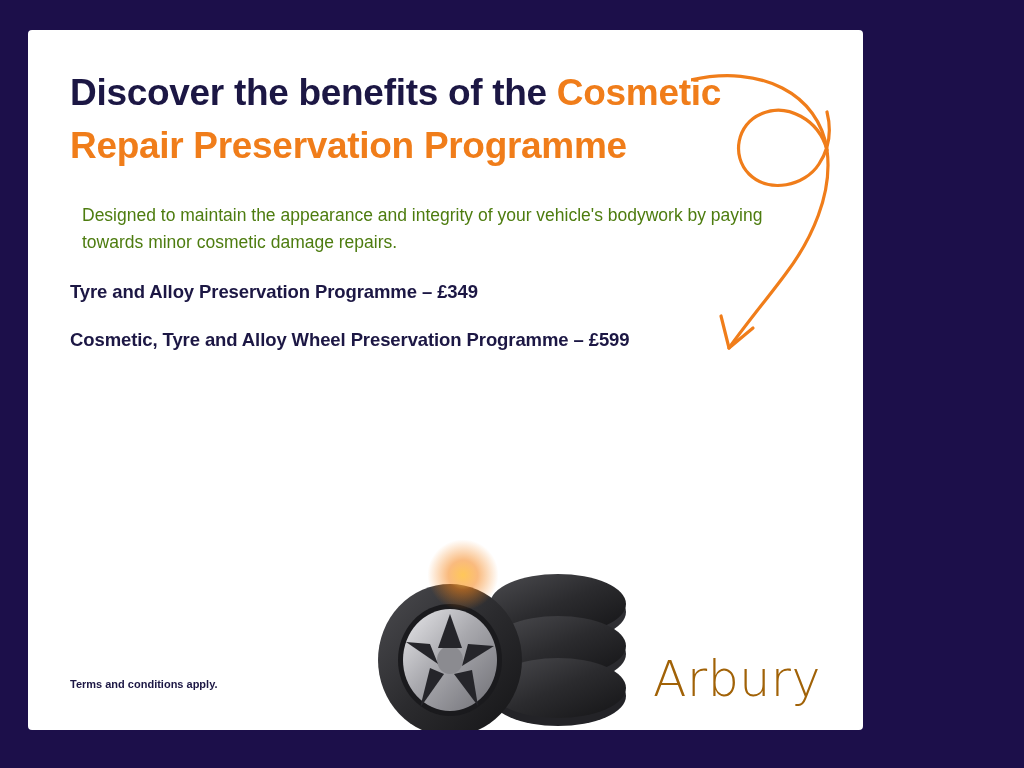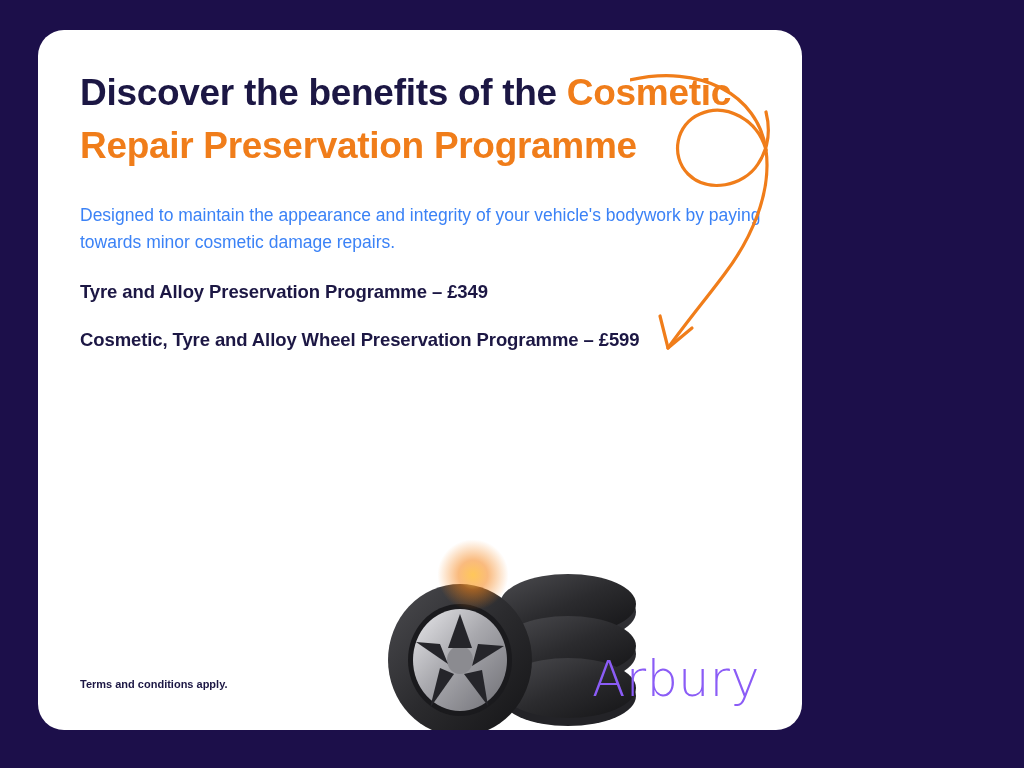--- a/index.html
+++ b/index.html
@@ -14,26 +14,26 @@
     overflow: hidden;
   }
   .page {
     position: relative;
     width: 1024px;
     height: 768px;
     background: #1c0f4a;
   }
   .card {
     position: absolute;
-    left: 38px;
+    left: 28px;
     top: 30px;
-    width: 764px;
+    width: 835px;
     height: 700px;
     background: #ffffff;
-    border-radius: 26px;
+    border-radius: 4px;
     overflow: hidden;
   }
   .content {
     position: absolute;
     left: 42px;
     top: 36px;
     right: 40px;
   }
   h1.title {
     margin: 0;
@@ -57,38 +57,38 @@
   .block-head {
     font-size: 18.5px;
     font-weight: bold;
     color: #1c1744;
     margin: 0 0 3px 0;
     letter-spacing: -0.1px;
   }
   .block-body {
     font-size: 17.5px;
     line-height: 26.5px;
-    color: #3b82f6;
-    margin: 0;
+    color: #4d7c0f;
+    margin: 12px;
     font-weight: 300;
   }
   .terms {
     position: absolute;
     left: 42px;
     bottom: 40px;
     font-size: 11px;
     font-weight: bold;
     color: #1c1744;
   }
   .brand {
     position: absolute;
     right: 42px;
     bottom: 22px;
     font-size: 49px;
-    color: #8b5cf6;
+    color: #a16207;
     font-family: "DejaVu Sans", sans-serif;
     font-weight: 300;
     letter-spacing: 0.5px;
   }
   .swirl {
     position: absolute;
     right: 22px;
     top: 42px;
     width: 150px;
     height: 300px;

